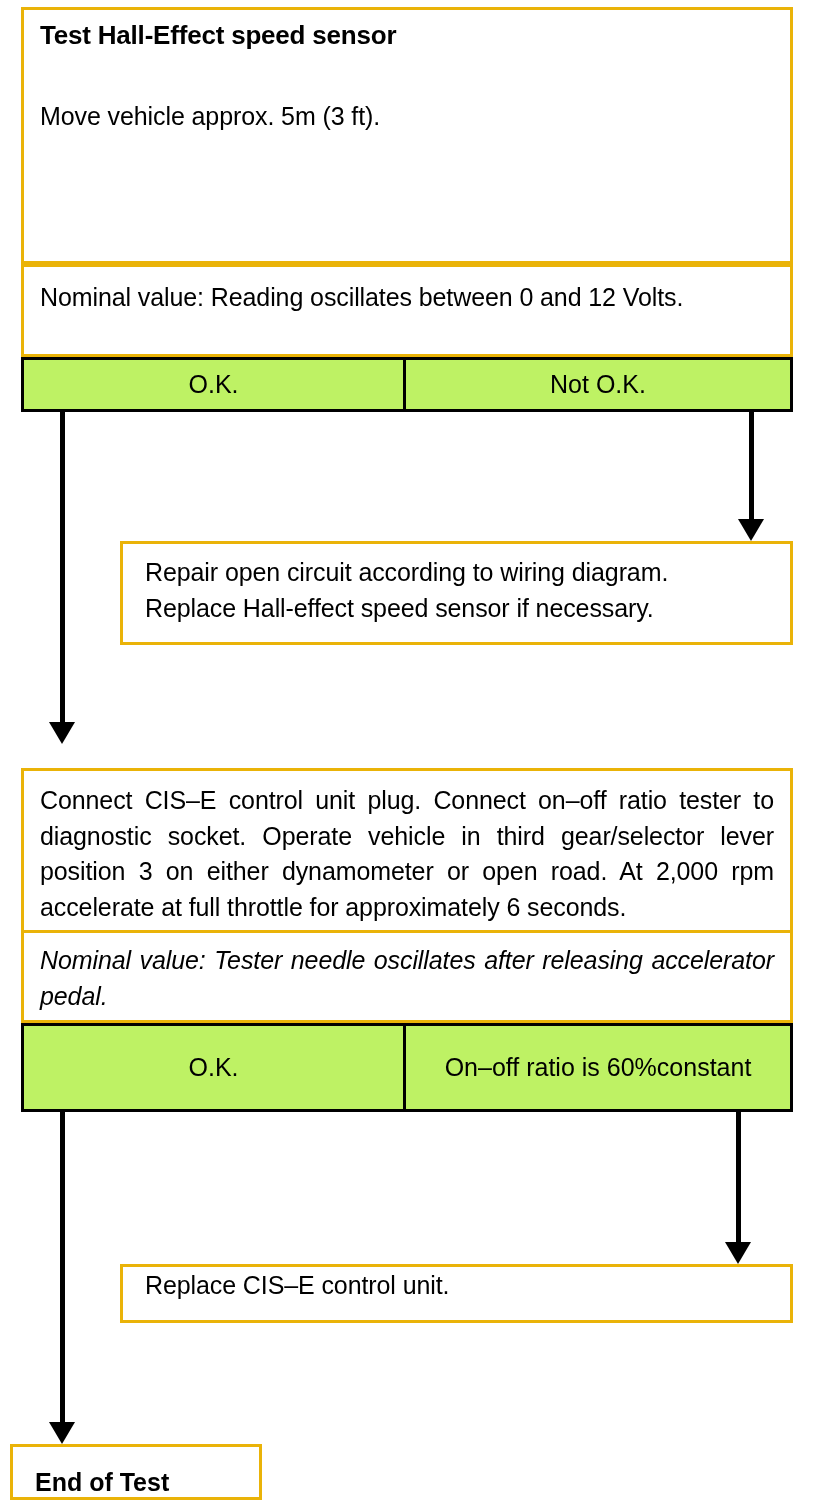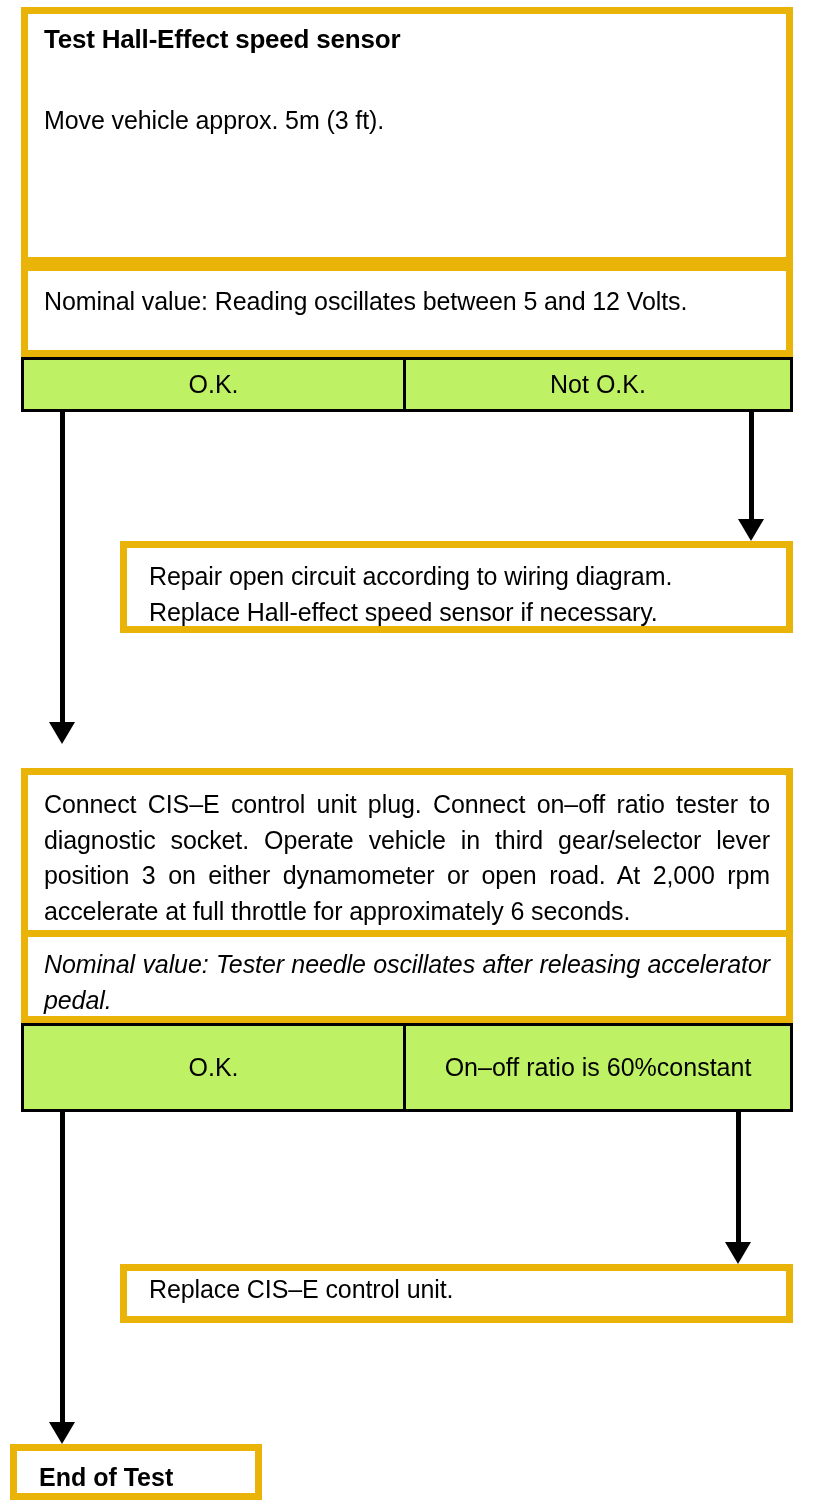--- a/index.html
+++ b/index.html
@@ -16,21 +16,21 @@
     width: 816px;
     height: 1510px;
     background: #ffffff;
     overflow: hidden;
   }
 
   
   .box {
     position: absolute;
     box-sizing: border-box;
-    border: 7px solid #eab308;
+    border: 3px solid #eab308;
     background: #fff;
   }
   .cellrow {
     position: absolute;
     box-sizing: border-box;
     border: 3px solid #000;
     background: #bef264;
     display: flex;
   }
   .cellrow > .cell {
@@ -96,40 +96,40 @@
     <div class="pad">
       <div class="title">Test Hall-Effect speed sensor</div>
       <p class="spacer"></p>
       <p class="spacer"></p>
       <p class="body nojust">Move vehicle approx. 5m (3 ft).</p>
     </div>
   </div>
 
   <div class="box" style="left:21px; top:264px; width:772px; height:93px;">
     <div class="pad" style="padding-top:13px;">
-      <p class="body">Nominal value:   Reading oscillates between 5 and 12 Volts.</p>
+      <p class="body">Nominal value:   Reading oscillates between 0 and 12 Volts.</p>
     </div>
   </div>
 
   <div class="cellrow" style="left:21px; top:357px; width:772px; height:55px;">
     <div class="cell left-cell" style="width:382px;">
       <span>O.K.</span>
     </div>
     <div class="cell" style="width:384px;">
       <span>Not O.K.</span>
     </div>
   </div>
 
   <div class="vline" style="left:60px; top:412px; height:311px;"></div>
   <div class="arrowhead" style="left:49px; top:722px;"></div>
 
   <div class="vline" style="left:749px; top:412px; height:108px;"></div>
   <div class="arrowhead" style="left:738px; top:519px;"></div>
 
-  <div class="box" style="left:120px; top:541px; width:673px; height:92px;">
+  <div class="box" style="left:120px; top:541px; width:673px; height:104px;">
     <div class="pad" style="padding-top:11px; padding-left:22px;">
       <p class="body">Repair open circuit according to wiring diagram.</p>
       <p class="body nojust">Replace Hall-effect speed sensor if necessary.</p>
     </div>
   </div>
 
   <div class="box" style="left:21px; top:744px; width:772px; height:186px;margin-top:24px;">
     <div class="pad" style="padding-top:12px;">
       <p class="body">Connect CIS–E control unit plug. Connect on–off ratio tester to diagnostic socket. Operate vehicle in third gear/selector lever position 3 on either dynamometer or open road. At 2,000 rpm accelerate at full throttle for approximately 6 seconds.</p>
     </div>
@@ -157,18 +157,18 @@
   <div class="vline" style="left:736px; top:1112px; height:131px;"></div>
   <div class="arrowhead" style="left:725px; top:1242px;"></div>
 
   <div class="box" style="left:120px; top:1264px; width:673px; height:59px;">
     <div class="pad" style="padding-top:1px; padding-left:22px;">
       <p class="body nojust">Replace CIS–E control unit.</p>
     </div>
   </div>
 
   <div class="box" style="left:10px; top:1444px; width:252px; height:56px;">
-    <div class="pad" style="padding-top:12px; padding-left:22px;">
+    <div class="pad" style="padding-top:21px; padding-left:22px;">
       <span class="endlabel">End of Test</span>
     </div>
   </div>
 
 </div>
 
 </body></html>

